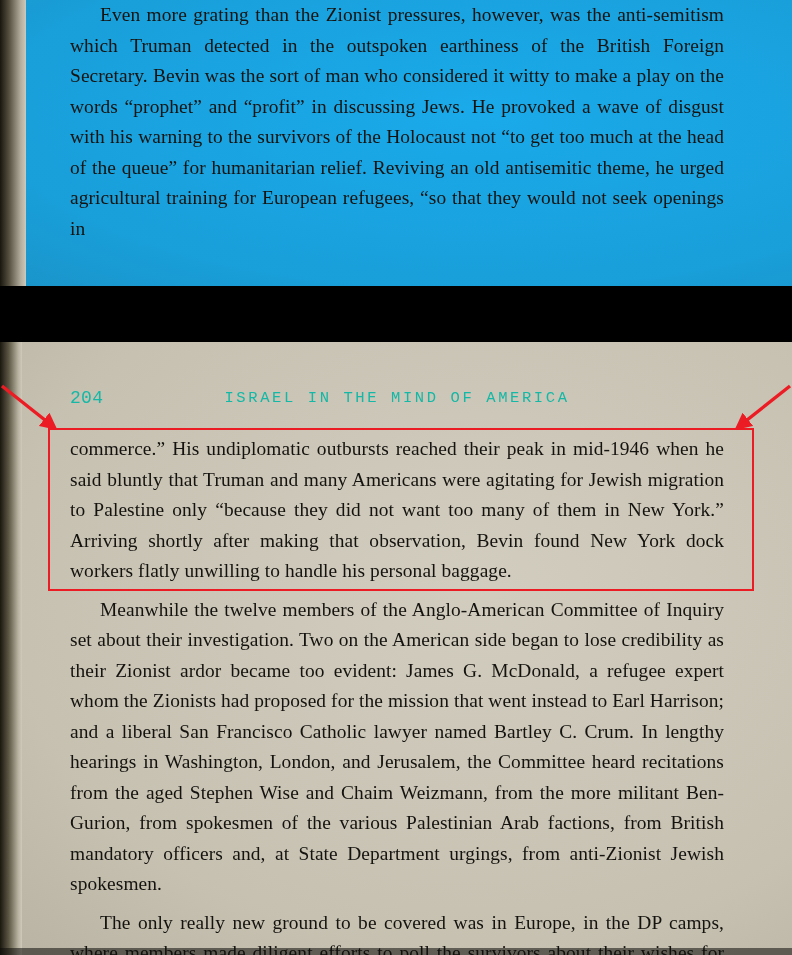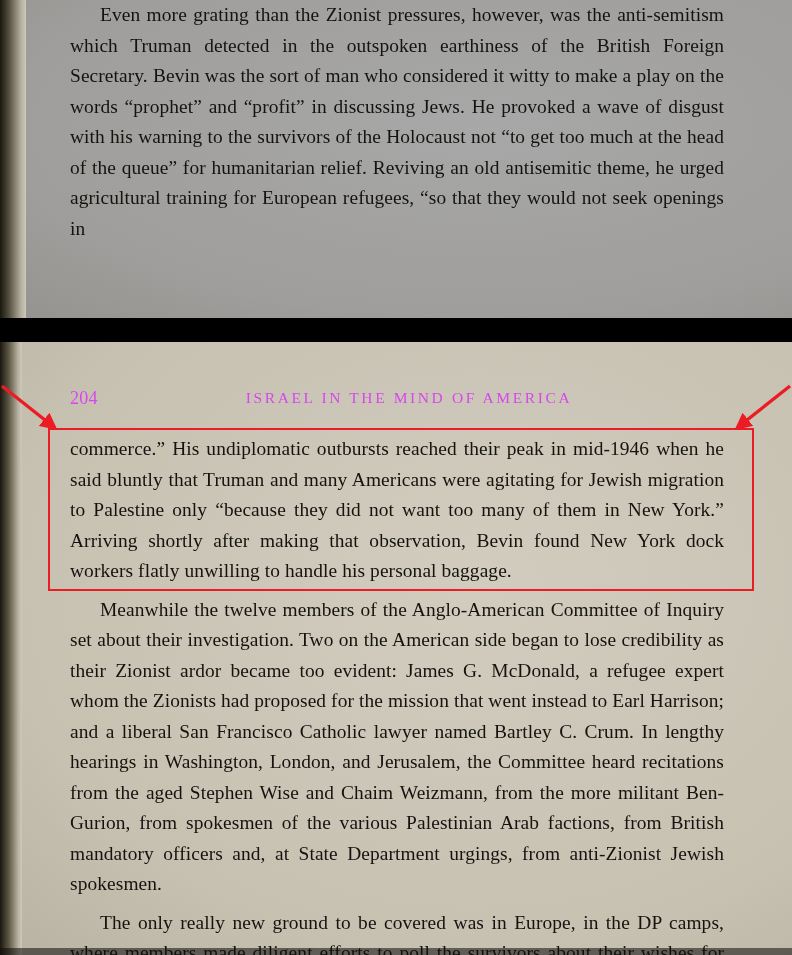--- a/index.html
+++ b/index.html
@@ -14,22 +14,22 @@
     overflow: hidden;
     font-family: "Liberation Serif", serif;
   }
 
   
   .page-top {
     position: absolute;
     left: 0;
     top: 0;
     width: 792px;
-    height: 318px;
-    background: #a3a3a3;
+    height: 286px;
+    background: #0ea5e9;
     overflow: hidden;
   }
   .page-top::after {
     content: "";
     position: absolute;
     left: 0; top: 0;
     width: 26px; height: 100%;
     background: linear-gradient(to right, #19160f 0%, #55503f 35%, #b3ae9d 80%, #cdc9bb 100%);
   }
   .gutter-band {
@@ -99,33 +99,34 @@
   }
   #top-paragraph p { text-indent: 30px; }
 
   
   .running-head {
     position: absolute;
     top: 388px;
     left: 70px;
     width: 654px;
     height: 22px;
-    color: #d946ef;
+    color: #14b8a6;
     font-size: 17px;
+    font-family: Liberation Mono, monospace;
   }
   .folio {
     position: absolute;
     left: 0;
     top: 0;
     font-size: 18px;
     letter-spacing: 0.3px;
   }
   .head-title {
     position: absolute;
-    left: 12px;
+    left: 0;
     top: 1px;
     width: 654px;
     text-align: center;
     font-size: 15.5px;
     letter-spacing: 2.6px;
   }
 
   #body-text {
     left: 70px;
     top: 434px;

